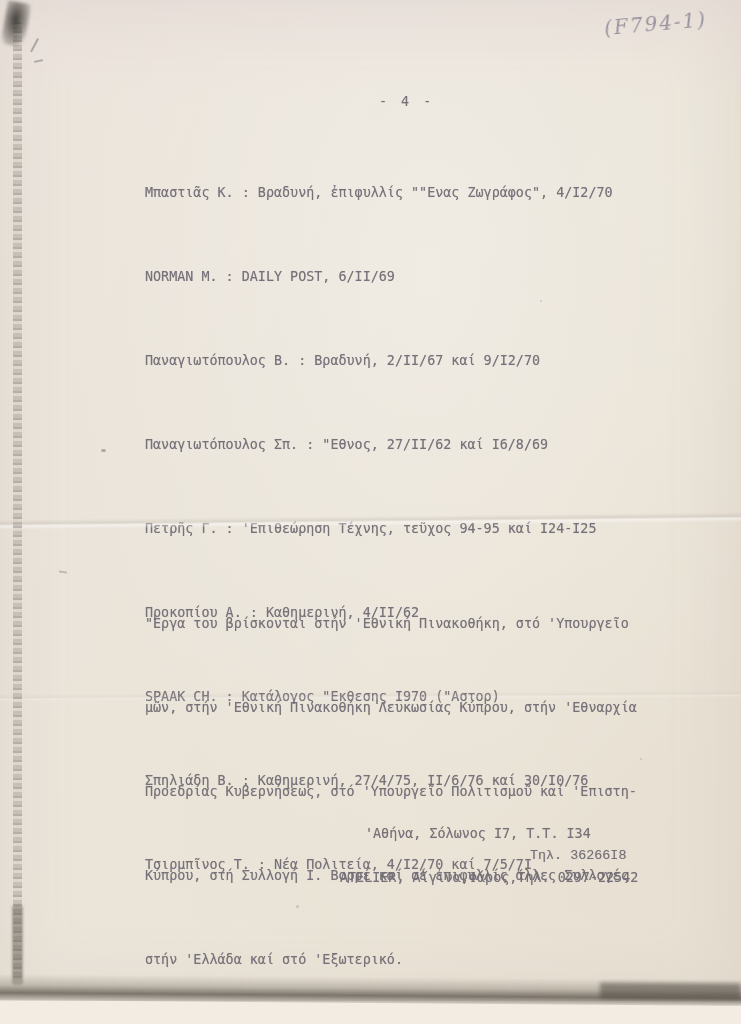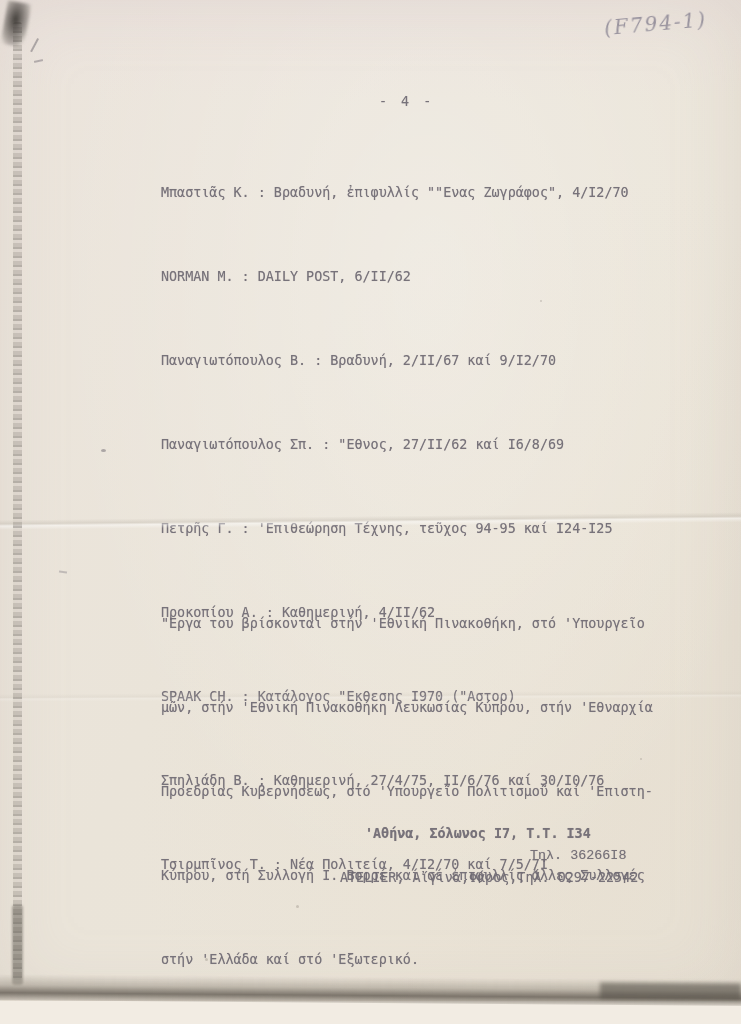--- a/index.html
+++ b/index.html
@@ -21,26 +21,26 @@
       var(--paper);
     box-shadow: inset 0 0 70px rgba(180,170,158,.22);
   }
   .type{
     position:absolute;
     font-size:13.4px; line-height:28px; color:var(--ink);
     white-space:pre; letter-spacing:0;
     text-shadow:0 0 .7px rgba(111,106,115,.55);
     opacity:.93;
   }
-  .line{height:28px;margin-left:16px;}
+  .line{height:28px;}
   .page-number{left:379px;top:88px;letter-spacing:3px;}
   .biblio{left:145px;top:123px;}
   .para1{left:145px;top:554px;}
   .para2{left:145px;top:724px;}
-  .footer-1{left:365px;top:820px;font-weight:bold;}
+  .footer-1{left:365px;top:820px;}
   .footer-2{left:530px;top:842px;font-family:Liberation Mono, monospace;}
   .footer-3{left:340px;top:864px;}
   .hand{
     position:absolute;left:604px;top:10px;width:140px;
     font-family:"DejaVu Serif","Liberation Serif",serif;
     font-style:italic;font-size:20px;letter-spacing:2px;
     color:var(--pencil);transform:rotate(-5deg);
     filter:blur(.3px);opacity:.85;
   }
   
@@ -103,21 +103,21 @@
 <body>
 
 <div class="page">
 
   <div class="hand">(F794-1)</div>
 
   <div class="type page-number">- 4 -</div>
 
   <div class="type biblio">
     <div class="line">Μπαστιᾶς Κ. : Βραδυνή, ἐπιφυλλίς ""Ενας Ζωγράφος", 4/Ι2/70</div>
-    <div class="line">NORMAN M. : DAILY POST, 6/ΙΙ/62</div>
+    <div class="line">NORMAN M. : DAILY POST, 6/ΙΙ/69</div>
     <div class="line">Παναγιωτόπουλος Β. : Βραδυνή, 2/ΙΙ/67 καί 9/Ι2/70</div>
     <div class="line">Παναγιωτόπουλος Σπ. : "Εθνος, 27/ΙΙ/62 καί Ι6/8/69</div>
     <div class="line">Πετρῆς Γ. : 'Επιθεώρηση Τέχνης, τεῦχος 94-95 καί Ι24-Ι25</div>
     <div class="line">Προκοπίου Α. : Καθημερινή, 4/ΙΙ/62</div>
     <div class="line">SPAAK CH. : Κατάλογος "Εκθεσης Ι970 ("Αστορ)</div>
     <div class="line">Σπηλιάδη Β. : Καθημερινή, 27/4/75, ΙΙ/6/76 καί 30/Ι0/76</div>
     <div class="line">Τσιρμπῖνος Τ. : Νέα Πολιτεία, 4/Ι2/70 καί 7/5/7Ι</div>
     
     
     

